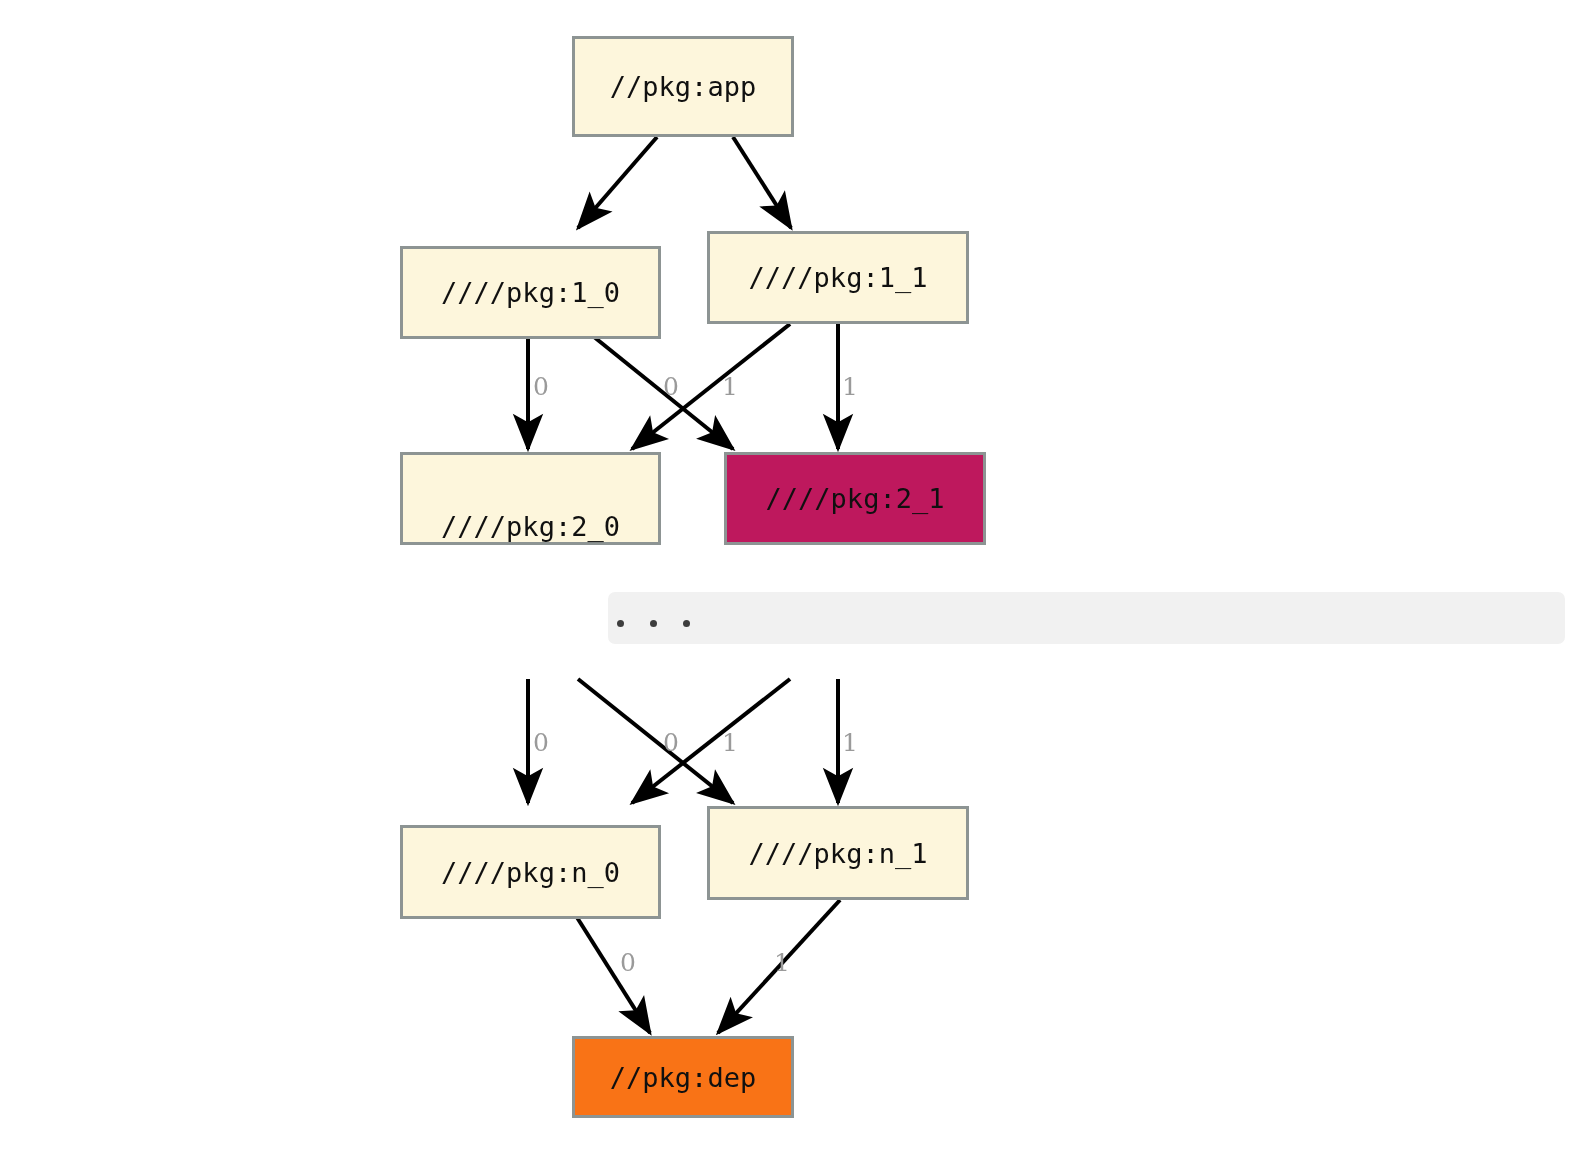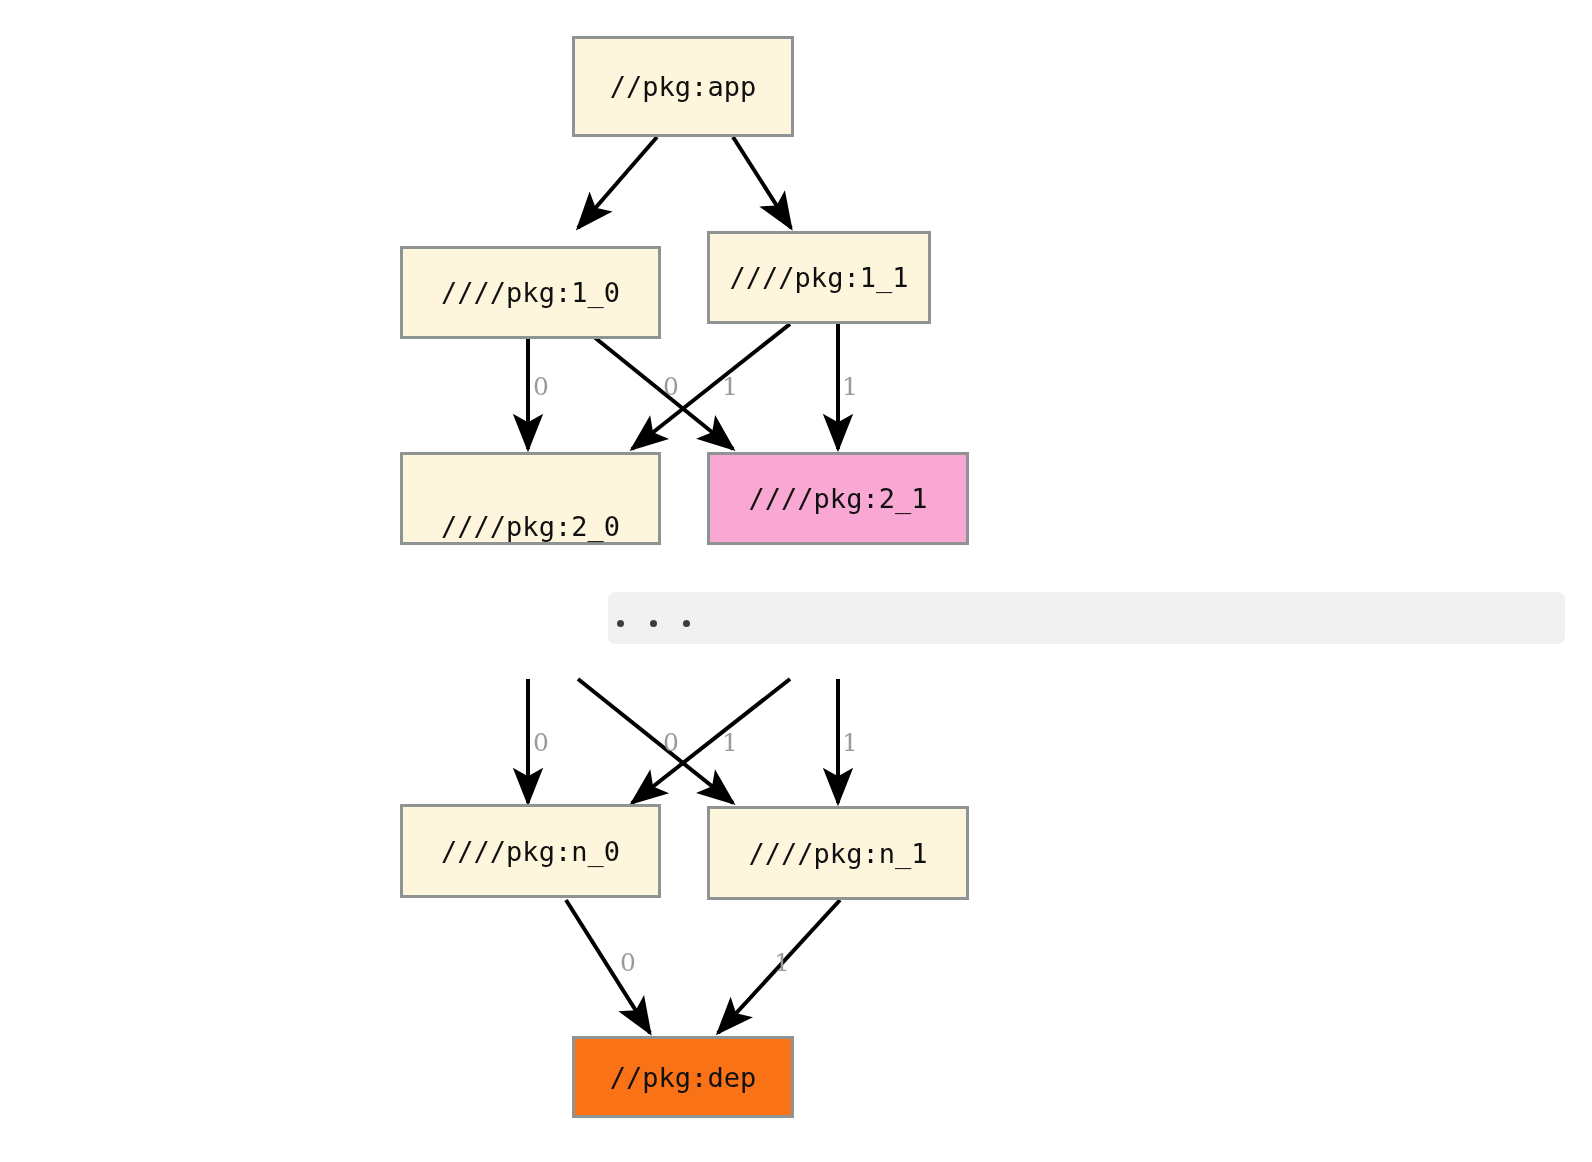--- a/index.html
+++ b/index.html
@@ -98,30 +98,30 @@
       </g>
   </svg>
 
   <div id="nodes-layer">
       <div class="node-box" style="left: 572px; top: 36px; width: 222px; height: 101px; background: rgb(253, 246, 220); border-color: rgb(141, 148, 147);">
         <span class="node-label">//pkg:app</span>
       </div>
       <div class="node-box" style="left: 400px; top: 246px; width: 261px; height: 93px; background: rgb(253, 246, 220); border-color: rgb(141, 148, 147);">
         <span class="node-label">////pkg:1_0</span>
       </div>
-      <div class="node-box" style="left: 707px; top: 231px; width: 224px; height: 93px; background: rgb(253, 246, 220); border-color: rgb(141, 148, 147);">
+      <div class="node-box" style="left: 707px; top: 231px; width: 262px; height: 93px; background: rgb(253, 246, 220); border-color: rgb(141, 148, 147);">
         <span class="node-label">////pkg:1_1</span>
       </div>
       <div class="node-box" style="left: 400px; top: 452px; width: 261px; height: 93px; background: rgb(253, 246, 220); border-color: rgb(141, 148, 147); align-items: flex-end;">
         <span class="node-label">////pkg:2_0</span>
       </div>
-      <div class="node-box" style="left: 707px; top: 452px; width: 262px; height: 93px; background: #f9a8d4; border-color: rgb(141, 148, 147);">
+      <div class="node-box" style="left: 724px; top: 452px; width: 262px; height: 93px; background: #be185d; border-color: rgb(141, 148, 147);">
         <span class="node-label">////pkg:2_1</span>
       </div>
-      <div class="node-box" style="left: 400px; top: 804px; width: 261px; height: 94px; background: rgb(253, 246, 220); border-color: rgb(141, 148, 147);">
+      <div class="node-box" style="left: 400px; top: 825px; width: 261px; height: 94px; background: rgb(253, 246, 220); border-color: rgb(141, 148, 147);">
         <span class="node-label">////pkg:n_0</span>
       </div>
       <div class="node-box" style="left: 707px; top: 806px; width: 262px; height: 94px; background: rgb(253, 246, 220); border-color: rgb(141, 148, 147);">
         <span class="node-label">////pkg:n_1</span>
       </div>
       <div class="node-box" style="left: 572px; top: 1036px; width: 222px; height: 82px; background: #f97316; border-color: rgb(141, 148, 147);">
         <span class="node-label">//pkg:dep</span>
       </div>
     </div>
   <div id="edge-labels-layer">

